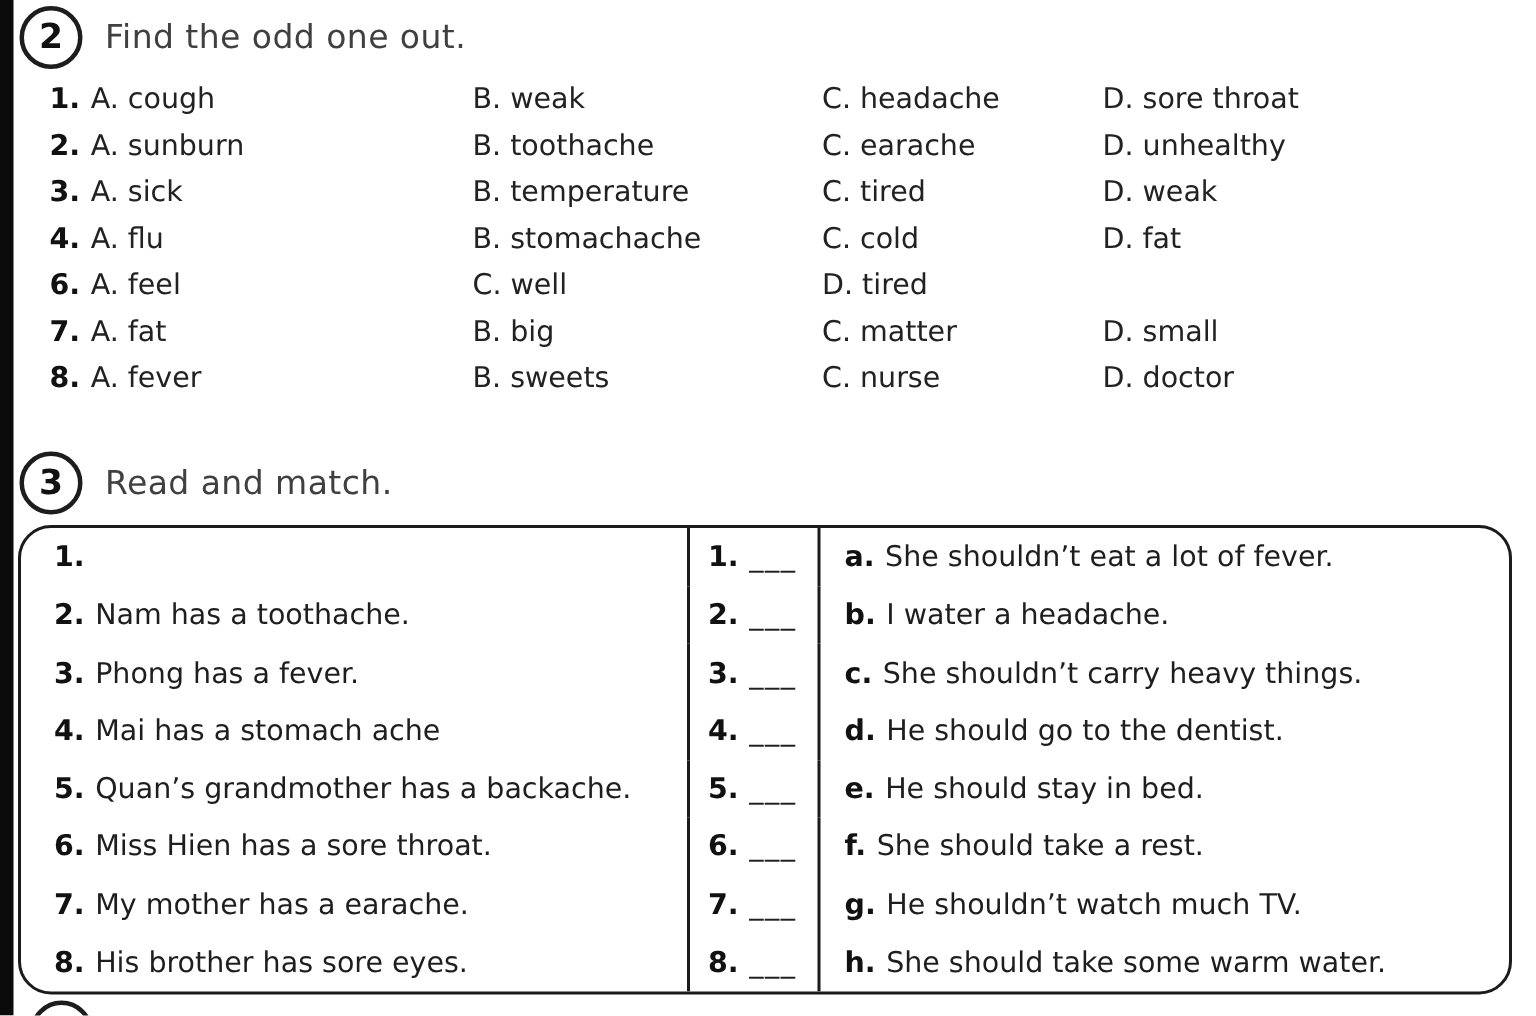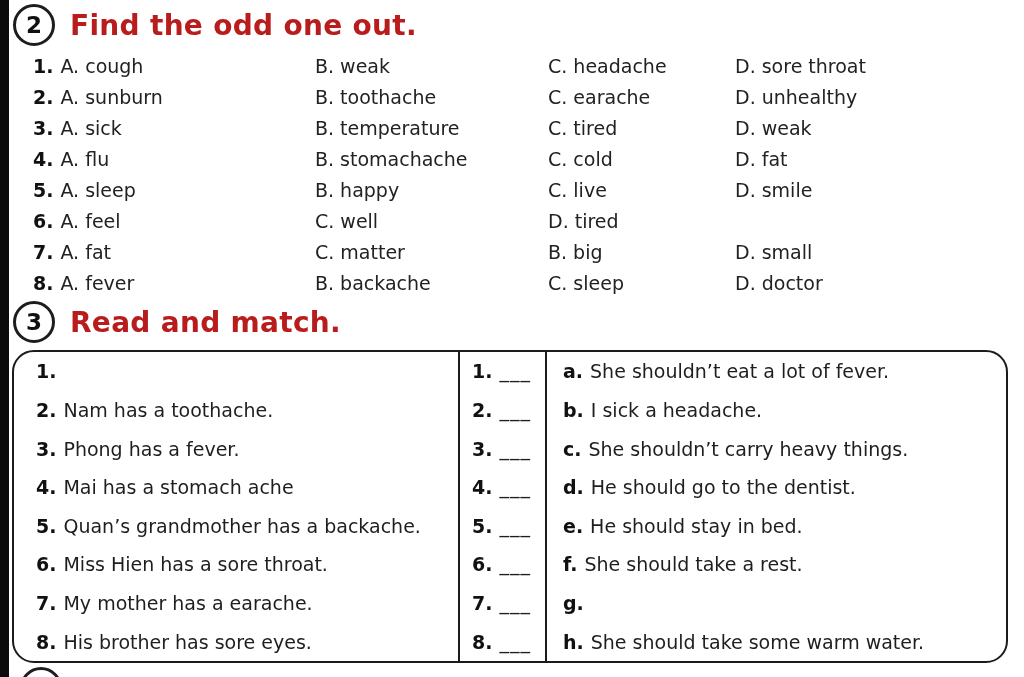--- a/index.html
+++ b/index.html
@@ -19,21 +19,21 @@
     position:absolute; left:13px; display:flex; align-items:center; gap:15px;
   }
   .ex-header.h2 { top:4px; }
   .ex-header.h3 { top:301px; }
   .circle-badge {
     width:42px; height:42px; border:3px solid #1d1d1d; border-radius:50%;
     display:flex; align-items:center; justify-content:center;
     font-weight:bold; font-size:23px; color:#111; background:#fff; flex:0 0 auto;
   }
   .ex-title {
-    color:#b91c1c; font-weight:bold; font-size:28px; letter-spacing:0.3px;
+    color:#404040; font-weight:normal; font-size:22px; letter-spacing:0.3px;
   }
   
   .odd-grid {
     position:absolute; left:33px; top:50px; right:10px;
   }
   .odd-row {
     display:grid;
     grid-template-columns: 282px 233px 187px auto;
     height:31px; align-items:center;
     font-size:19px; color:#222;
@@ -93,40 +93,34 @@
     <span class="cell">C. tired</span>
     <span class="cell">D. weak</span>
   </div>
   <div class="odd-row">
     <span class="cell"><b class="num">4.</b><span>A. flu</span></span>
     <span class="cell">B. stomachache</span>
     <span class="cell">C. cold</span>
     <span class="cell">D. fat</span>
   </div>
   <div class="odd-row">
-    <span class="cell"><b class="num">5.</b><span>A. sleep</span></span>
-    <span class="cell">B. happy</span>
-    <span class="cell">C. live</span>
-    <span class="cell">D. smile</span>
-  </div>
-  <div class="odd-row">
     <span class="cell"><b class="num">6.</b><span>A. feel</span></span>
     <span class="cell">C. well</span>
     <span class="cell">D. tired</span>
   </div>
   <div class="odd-row">
     <span class="cell"><b class="num">7.</b><span>A. fat</span></span>
+    <span class="cell">B. big</span>
     <span class="cell">C. matter</span>
-    <span class="cell">B. big</span>
     <span class="cell">D. small</span>
   </div>
   <div class="odd-row">
     <span class="cell"><b class="num">8.</b><span>A. fever</span></span>
-    <span class="cell">B. backache</span>
-    <span class="cell">C. sleep</span>
+    <span class="cell">B. sweets</span>
+    <span class="cell">C. nurse</span>
     <span class="cell">D. doctor</span>
   </div>
 </div>
 
 <div class="ex-header h3">
   <span class="circle-badge">3</span>
   <span class="ex-title">Read and match.</span>
 </div>
 
 <div class="match-table">
@@ -147,21 +141,21 @@
     <span class="cell mq">
         <b>2.</b>
         <span>Nam has a toothache.</span>
       </span>
     <span class="cell mm">
         <b>2.</b>
         <span class="blank">___</span>
       </span>
     <span class="cell ma">
         <b>b.</b>
-        <span>I sick a headache.</span>
+        <span>I water a headache.</span>
       </span>
   </div>
   <div class="match-row">
     <span class="cell mq">
         <b>3.</b>
         <span>Phong has a fever.</span>
       </span>
     <span class="cell mm">
         <b>3.</b>
         <span class="blank">___</span>
@@ -217,20 +211,21 @@
     <span class="cell mq">
         <b>7.</b>
         <span>My mother has a earache.</span>
       </span>
     <span class="cell mm">
         <b>7.</b>
         <span class="blank">___</span>
       </span>
     <span class="cell ma">
         <b>g.</b>
+        <span>He shouldn’t watch much TV.</span>
       </span>
   </div>
   <div class="match-row">
     <span class="cell mq">
         <b>8.</b>
         <span>His brother has sore eyes.</span>
       </span>
     <span class="cell mm">
         <b>8.</b>
         <span class="blank">___</span>

